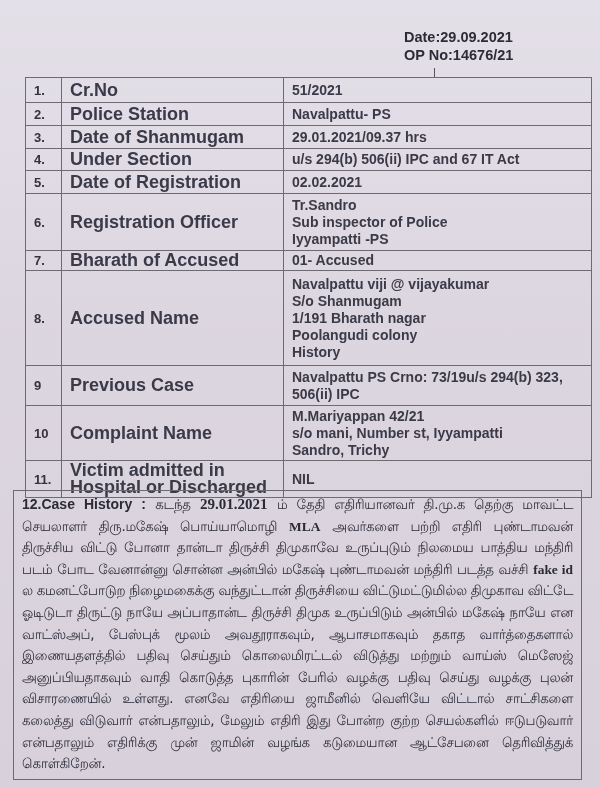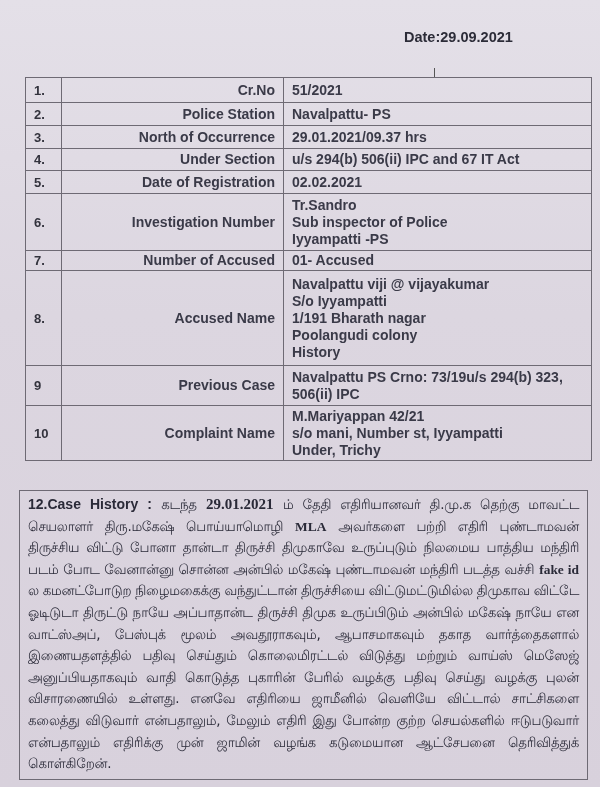--- a/index.html
+++ b/index.html
@@ -22,37 +22,38 @@
   }
   table.info td {
     border:1.2px solid #6e6a74;
     padding:1px 8px;
     vertical-align:middle;
     line-height:17px;
   }
   td.num { width:19px; font-weight:bold; font-size:13px; padding-left:6px; }
   td.label { width:205px; }
   td.value { font-weight:bold; color:#3a3a48; }
-  td.label { font-weight:bold; color:#3a3a48; font-size:14px;text-align:right; }
+  td.label { font-weight:bold; color:#3a3a48; font-size:18px; }
   .case {
-    position:absolute; left:19px; top:490px; width:551px; height:285px;
+    position:absolute; left:13px; top:490px; width:551px; height:285px;
     border:1.2px solid #6e6a74; padding:3px 8px 0 8px;
     font-size:13.4px; line-height:21.6px; text-align:justify; color:#2a2a38;
     font-family: "DejaVu Sans", sans-serif;
   }
   .case .title { font-weight:bold; font-family:"Liberation Sans", sans-serif; font-size:14px; }
   .case .date { font-weight:bold; font-family:"Liberation Serif", serif; font-size:15px; }
   .case .mla { font-weight:bold; font-family:"Liberation Serif", serif; }
   .case span.txt { letter-spacing:-0.3px; }
 </style>
 </head>
 <body>
 
 <div class="header">
   <div>Date:29.09.2021</div>
+  <div>OP No:14676/21</div>
 </div>
 <div class="tick"></div>
 
 <table class="info">
   <tbody id="rows">
       <tr style="height: 25px;">
         <td class="num">1.</td>
         <td class="label">Cr.No</td>
         <td class="value">
           <div>51/2021</div>
@@ -60,81 +61,88 @@
       </tr>
       <tr style="height: 23px;">
         <td class="num">2.</td>
         <td class="label">Police Station</td>
         <td class="value">
           <div>Navalpattu- PS</div>
         </td>
       </tr>
       <tr style="height: 23px;">
         <td class="num">3.</td>
-        <td class="label">North of Occurrence</td>
+        <td class="label">Date of Shanmugam</td>
         <td class="value">
           <div>29.01.2021/09.37 hrs</div>
         </td>
       </tr>
       <tr style="height: 22px;">
         <td class="num">4.</td>
         <td class="label">Under Section</td>
         <td class="value">
           <div>u/s 294(b) 506(ii) IPC and 67 IT Act</div>
         </td>
       </tr>
       <tr style="height: 23px;">
         <td class="num">5.</td>
         <td class="label">Date of Registration</td>
         <td class="value">
           <div>02.02.2021</div>
         </td>
       </tr>
       <tr style="height: 57px;">
         <td class="num">6.</td>
-        <td class="label">Investigation Number</td>
+        <td class="label">Registration Officer</td>
         <td class="value">
           <div>Tr.Sandro</div>
           <div>Sub inspector  of Police</div>
           <div>Iyyampatti  -PS</div>
         </td>
       </tr>
       <tr style="height: 20px;">
         <td class="num">7.</td>
-        <td class="label">Number of Accused</td>
+        <td class="label">Bharath of Accused</td>
         <td class="value">
           <div>01- Accused</div>
         </td>
       </tr>
       <tr style="height: 95px;">
         <td class="num">8.</td>
         <td class="label">Accused Name</td>
         <td class="value">
           <div>Navalpattu viji @ vijayakumar</div>
-          <div>S/o Iyyampatti</div>
+          <div>S/o Shanmugam</div>
           <div>1/191 Bharath nagar</div>
           <div>Poolangudi colony</div>
           <div>History</div>
         </td>
       </tr>
       <tr style="height: 40px;">
         <td class="num">9</td>
         <td class="label">Previous Case</td>
         <td class="value">
           <div>Navalpattu PS Crno: 73/19u/s 294(b) 323,</div>
           <div>506(ii) IPC</div>
         </td>
       </tr>
       <tr style="height: 55px;">
         <td class="num">10</td>
         <td class="label">Complaint Name</td>
         <td class="value">
           <div>M.Mariyappan 42/21</div>
           <div>s/o mani, Number st, Iyyampatti</div>
-          <div>Under, Trichy</div>
+          <div>Sandro, Trichy</div>
+        </td>
+      </tr>
+      <tr style="height: 30px;">
+        <td class="num">11.</td>
+        <td class="label">Victim admitted in Hospital or Discharged</td>
+        <td class="value">
+          <div>NIL</div>
         </td>
       </tr>
     </tbody>
 </table>
 
 <div class="case">
   <span class="title">12.Case History :</span>
   <span class="txt">கடந்த</span>
   <span class="date">29.01.2021</span>
   <span class="txt">ம் தேதி எதிரியானவர் தி.மு.க தெற்கு மாவட்ட செயலாளர் திரு.மகேஷ் பொய்யாமொழி</span>

